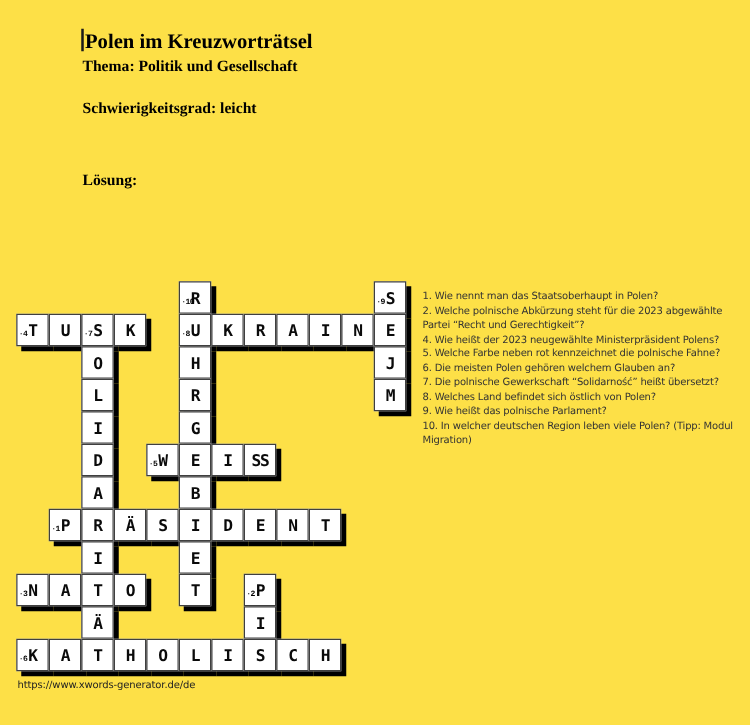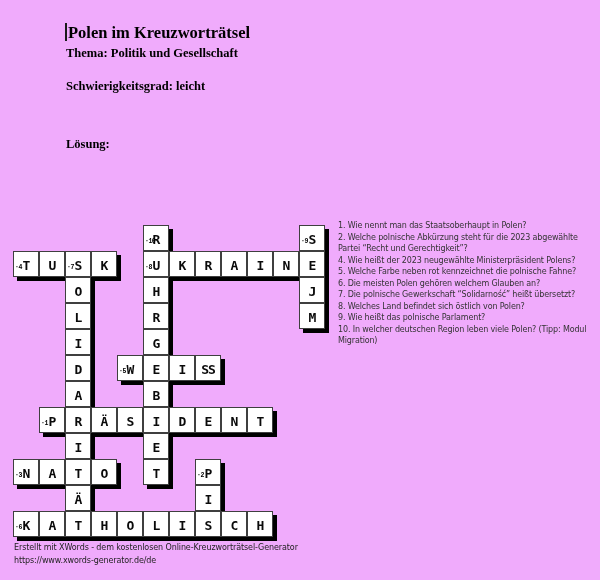--- a/index.html
+++ b/index.html
@@ -1,20 +1,20 @@
 <!DOCTYPE html>
 <html><head>
 <meta charset="utf-8">
 <style>
   html,body{margin:0;padding:0;}
   body{
     width:600px;height:580px;background:#ffffff;position:relative;
     overflow:hidden;font-family:"DejaVu Sans",sans-serif;
   }
-  .page{position:absolute;inset:0;background:#f0abfc;padding-left:33px;}
+  .page{position:absolute;inset:0;background:#fde047;padding-left:33px;}
 
   
   .caret{position:absolute;left:65px;top:23px;width:2px;height:18px;background:#1a1a1a;}
   .title{
     position:absolute;left:68px;top:23px;
     font-family:"Liberation Serif",serif;font-weight:bold;font-size:16.5px;color:#000;
     white-space:nowrap;
   }
   .meta{
     position:absolute;left:66px;
@@ -39,21 +39,21 @@
     padding-top:2px;letter-spacing:-1px;
   }
   .num{
     position:absolute;top:12px;left:1px;
     font-size:6.5px;font-weight:bold;color:#000;letter-spacing:-0.5px;line-height:7px;
     font-family:Liberation Mono, monospace;
   }
 
   
   .questions{
-    position:absolute;left:338px;top:220px;width:262px;
+    position:absolute;left:338px;top:231px;width:262px;
     font-size:8px;line-height:11.5px;color:#333;letter-spacing:-0.15px;
   }
   .q{margin:0;}
 
   
   .footer{
     position:absolute;left:14px;top:541px;
     font-size:8px;line-height:13px;color:#222;letter-spacing:-0.1px;white-space:nowrap;
   }
 </style>
@@ -259,17 +259,16 @@
       <div class="q">4. Wie heißt der 2023 neugewählte Ministerpräsident Polens?</div>
       <div class="q">5. Welche Farbe neben rot kennzeichnet die polnische Fahne?</div>
       <div class="q">6. Die meisten Polen gehören welchem Glauben an?</div>
       <div class="q">7. Die polnische Gewerkschaft “Solidarność” heißt übersetzt?</div>
       <div class="q">8. Welches Land befindet sich östlich von Polen?</div>
       <div class="q">9. Wie heißt das polnische Parlament?</div>
       <div class="q">10. In welcher deutschen Region leben viele Polen? (Tipp: Modul Migration)</div>
     </div>
 
   <div class="footer">
-    <div>Erstellt mit XWords - dem kostenlosen Online-Kreuzworträtsel-Generator</div>
     <div>https://www.xwords-generator.de/de</div>
   </div>
 
 </div>
 
 </body></html>

